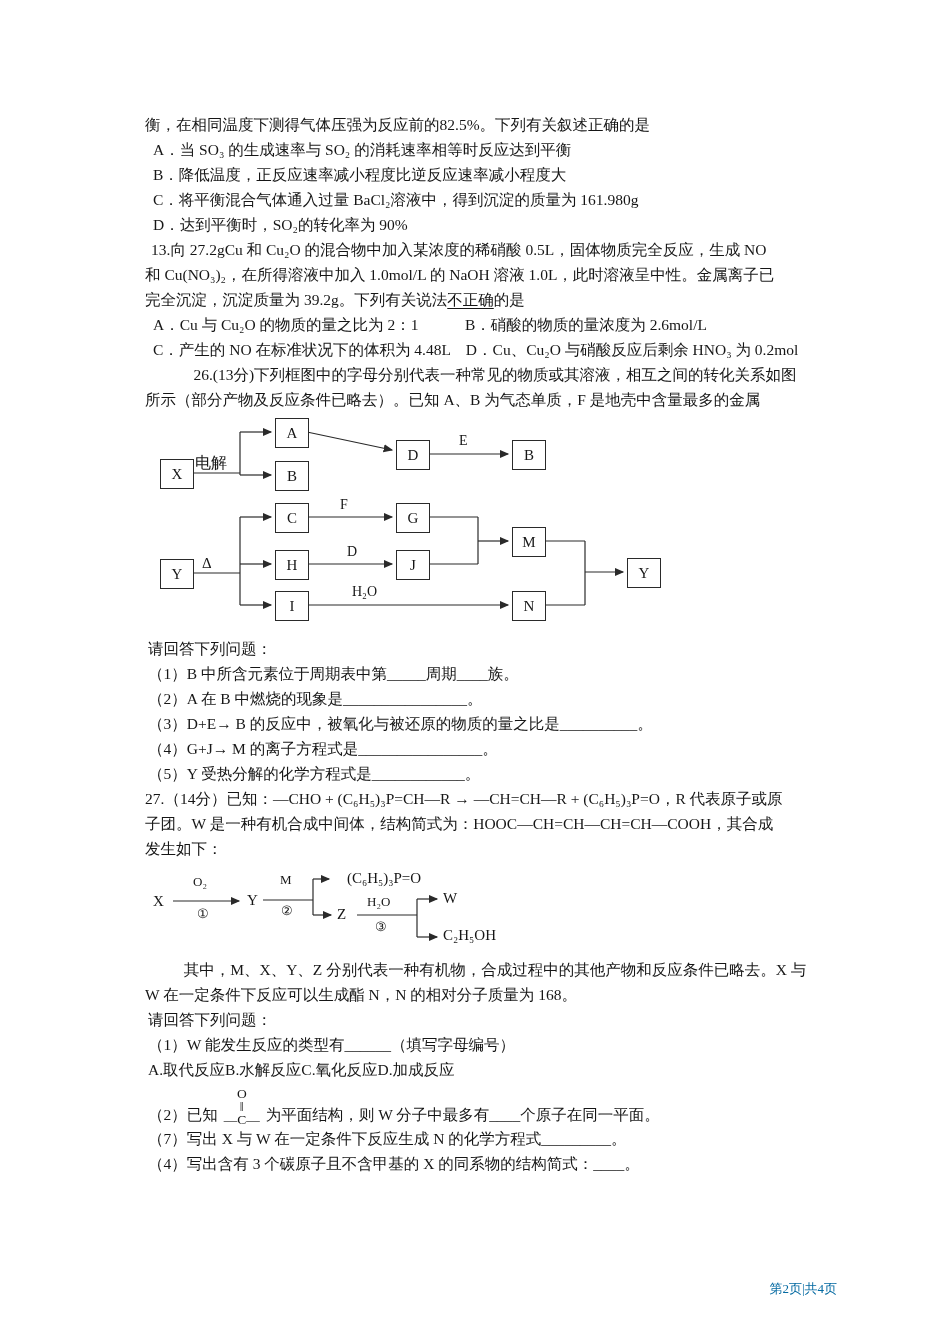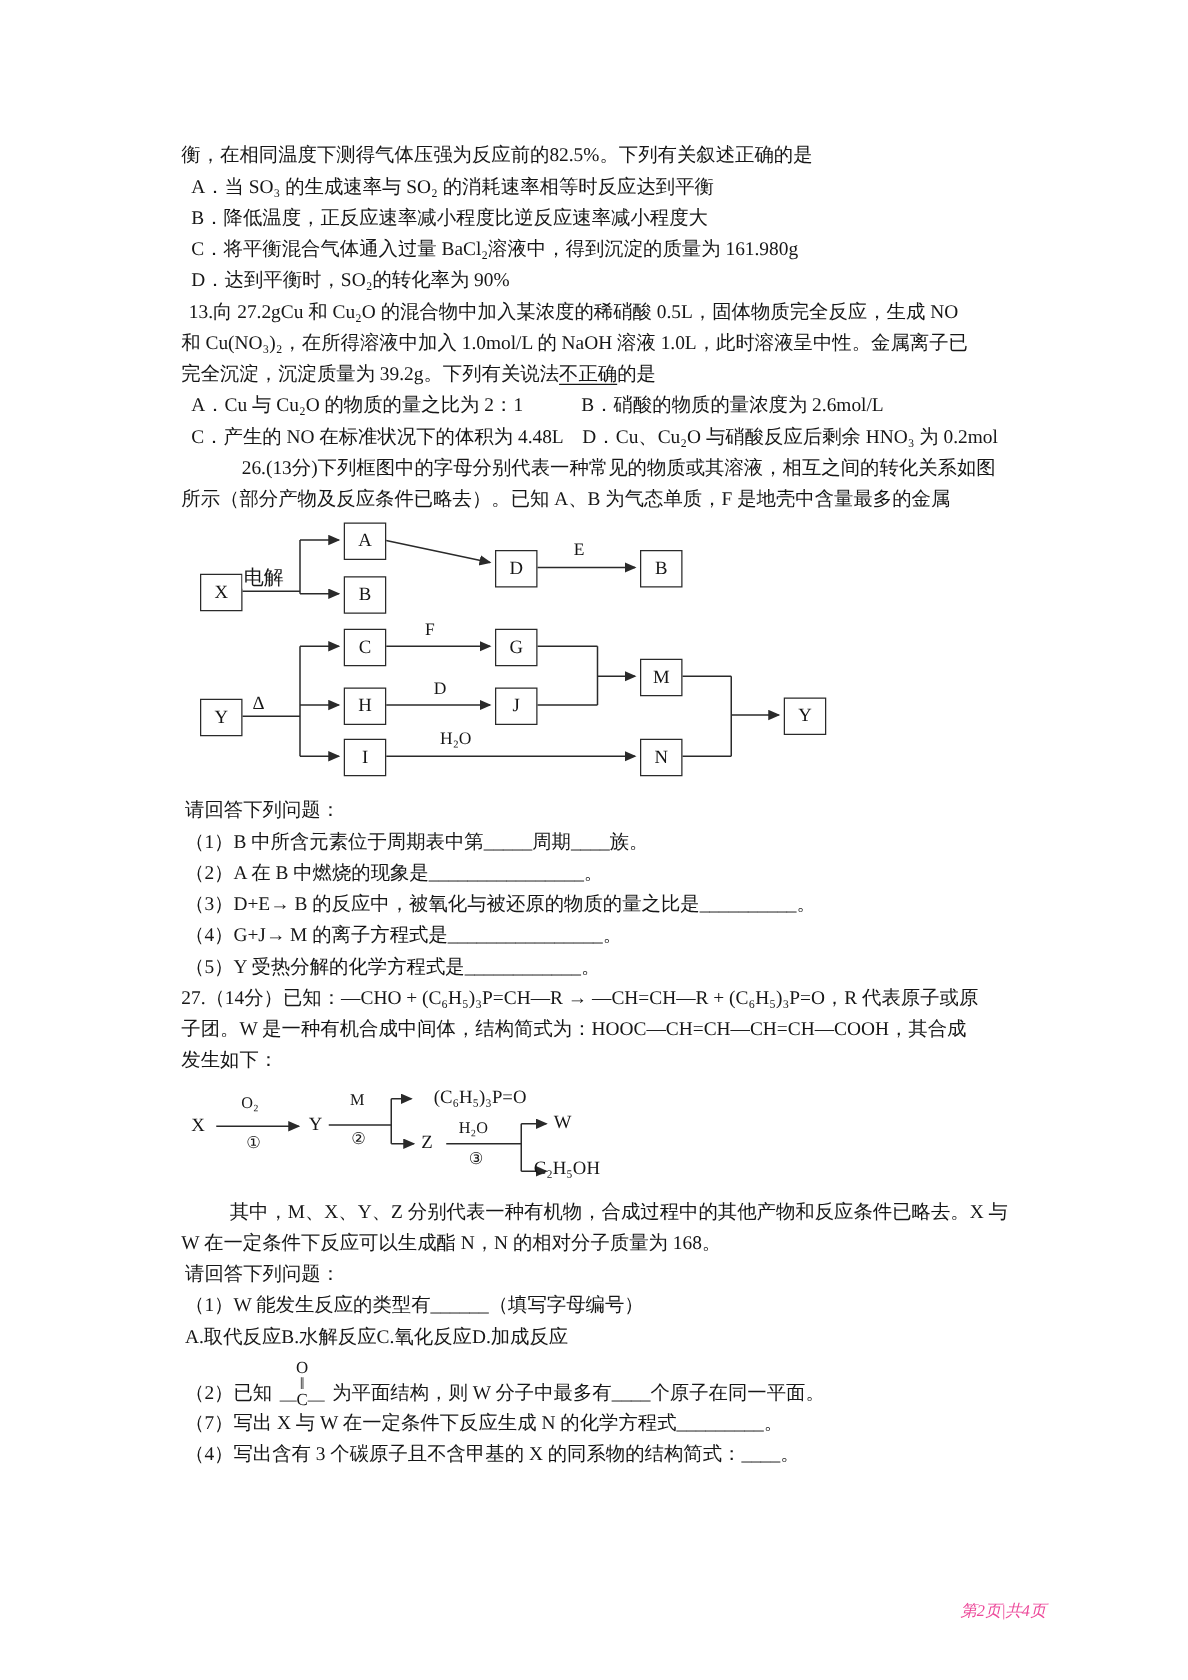--- a/index.html
+++ b/index.html
@@ -33,29 +33,29 @@
   .scheme{position:relative;width:520px;height:86px;margin:4px 0 6px;font-size:15px;}
   .ssvg{position:absolute;left:0;top:0;}
   .sc{position:absolute;line-height:16px;white-space:nowrap;}
   .sc-x{left:8px;top:28px}    .sc-o2{left:48px;top:9px;font-size:13px}
   .sc-s1{left:52px;top:41px;font-size:13px}
   .sc-y{left:102px;top:27px}  .sc-m{left:135px;top:7px;font-size:13px}
   .sc-s2{left:136px;top:38px;font-size:13px}
   .sc-p{left:202px;top:5px}   .sc-z{left:192px;top:41px}
   .sc-h2o{left:222px;top:29px;font-size:13px}
   .sc-s3{left:230px;top:54px;font-size:13px}
-  .sc-w{left:298px;top:25px}  .sc-et{left:282px;top:62px}
+  .sc-w{left:298px;top:25px}  .sc-et{left:298px;top:62px}
 
   .qlist{padding-left:3px;}
   .optrow{display:flex;width:625px;padding-left:3px;line-height:25px;margin:0;}
   .structline{display:flex;align-items:flex-end;height:44px;padding-left:3px;}
   .structline .txt{line-height:22px;}
   .struct{display:flex;flex-direction:column;align-items:center;line-height:13px;font-size:13.5px;margin:0 6px;}
 
-  .footer{position:absolute;left:145px;top:1280px;width:692px;text-align:right;font-size:13px;color:#ec4899;font-style:italic;}
+  .footer{position:absolute;left:145px;top:1280px;width:692px;text-align:right;font-size:13px;color:#0369a1;}
 </style>
 </head>
 <body>
 
 <div class="page">
   <div class="content">
 
     <p>衡，在相同温度下测得气体压强为反应前的82.5%。下列有关叙述正确的是</p>
     <p class="opt">A．当 SO₃ 的生成速率与 SO₂ 的消耗速率相等时反应达到平衡</p>
     <p class="opt">B．降低温度，正反应速率减小程度比逆反应速率减小程度大</p>

